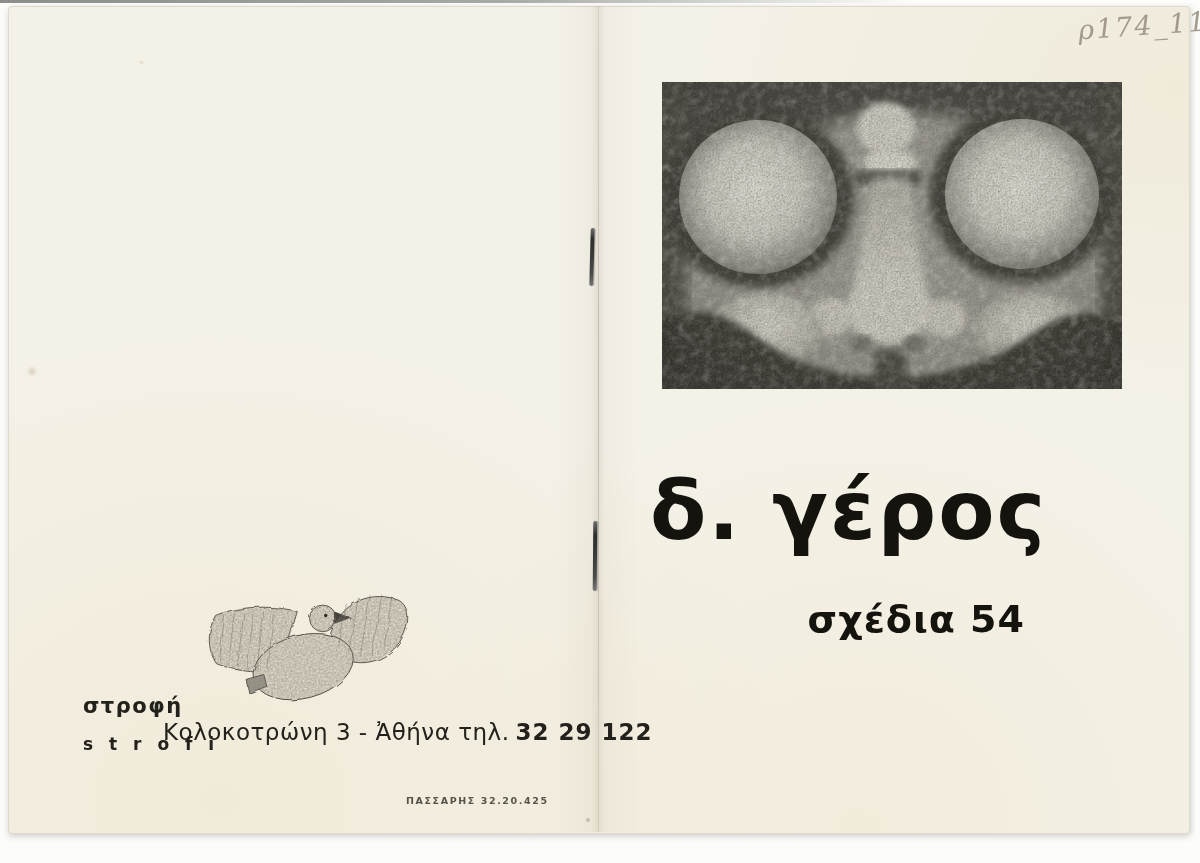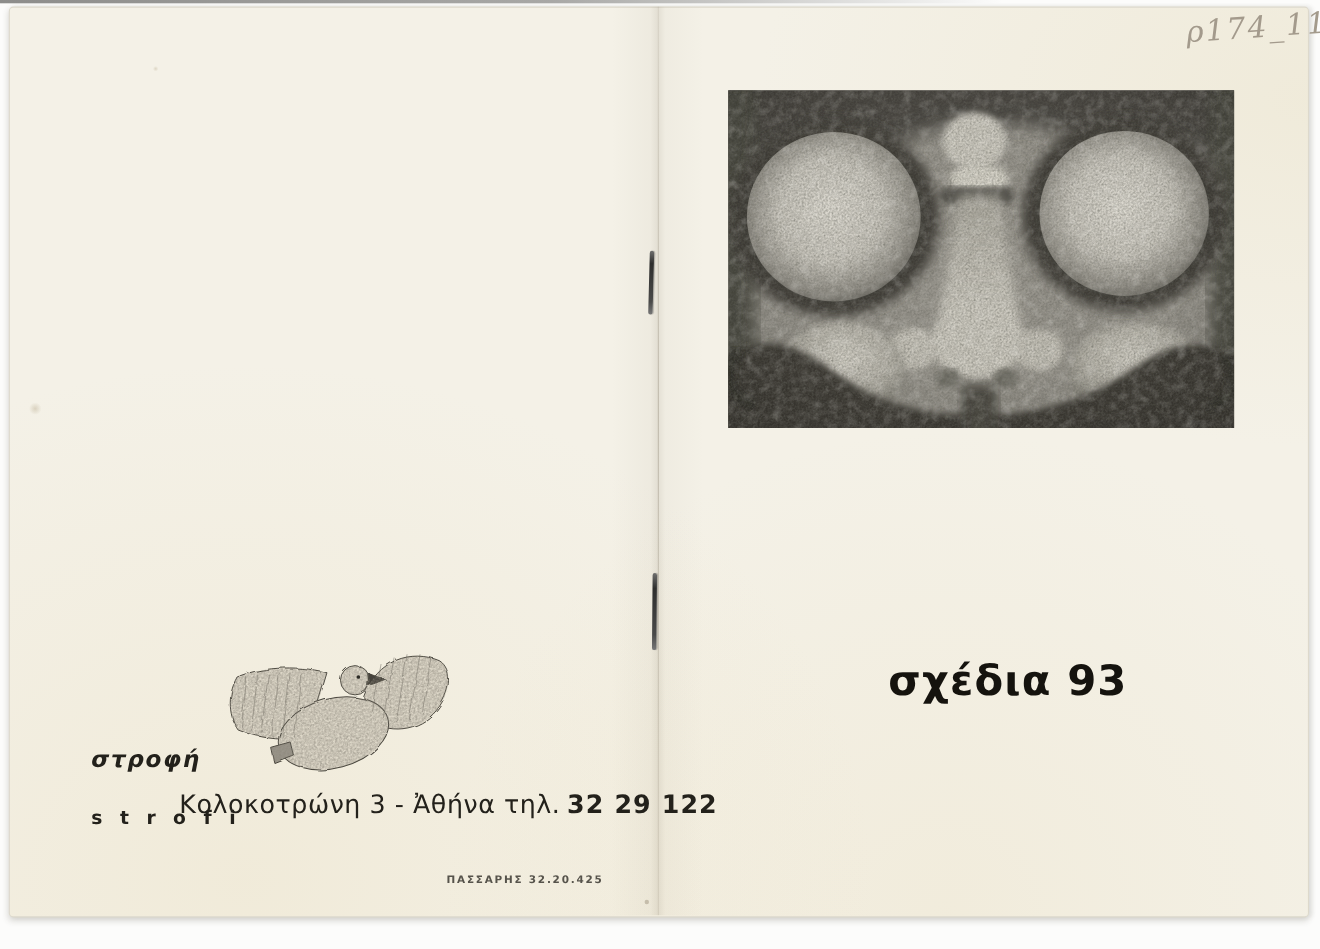--- a/index.html
+++ b/index.html
@@ -59,22 +59,22 @@
     color:#15130e;
   }
   .subtitle{
     position:absolute; left:690px; top:597px; width:335px; text-align:right;
     font-size:38px; font-weight:bold; letter-spacing:1px; color:#15130e;
   }
 
   .dove{ position:absolute; left:198px; top:582px; width:228px; height:124px; }
 
   .pub-greek{
-    position:absolute; left:83px; top:678px;
-    font-size:21px; font-weight:bold; letter-spacing:1.5px; color:#23211b;font-style:italic;
+    position:absolute; left:83px; top:694px;
+    font-size:21px; font-weight:bold; letter-spacing:1.5px; color:#23211b;
   }
   .pub-latin{
     position:absolute; left:83px; top:734px;
     font-size:17px; font-weight:bold; letter-spacing:5px; color:#23211b;text-align:center;
   }
   .address{
     position:absolute; left:163px; top:719px;
     font-size:23px; color:#23211b; letter-spacing:0.5px;
   }
   .address b{ letter-spacing:1px; margin-left:6px; }
@@ -181,21 +181,22 @@
       <path d="M10,238 C-6,256 -2,280 24,286" stroke="#32302b" stroke-width="9" fill="none" filter="url(#b3)"></path>
       <path d="M450,240 C466,258 462,282 436,288" stroke="#32302b" stroke-width="9" fill="none" filter="url(#b3)"></path>
       <rect x="212" y="268" width="32" height="50" fill="#46443c" filter="url(#b5)"></rect>
 
       <rect width="460" height="307" fill="url(#vign)"></rect>
       <rect width="460" height="307" filter="url(#grainA)" opacity="0.55"></rect>
       <rect width="460" height="307" filter="url(#grainB)" opacity="0.35"></rect>
     </svg>
   </div>
 
-  <div class="subtitle">σχέδια 93</div>
+  <div class="title">δ. γέρος</div>
+  <div class="subtitle">σχέδια 54</div>
 
   <svg class="dove" viewBox="0 0 230 126">
     <defs>
       <filter id="rough">
         <feTurbulence type="fractalNoise" baseFrequency="0.06" numOctaves="4" result="t"></feTurbulence>
         <feDisplacementMap in="SourceGraphic" in2="t" scale="4"></feDisplacementMap>
       </filter>
       <filter id="dgrain" x="0" y="0" width="100%" height="100%">
         <feTurbulence type="fractalNoise" baseFrequency="0.5" numOctaves="3"></feTurbulence>
         <feColorMatrix type="matrix" values="0 0 0 0 0.25  0 0 0 0 0.23  0 0 0 0 0.19  0.95 0.95 0.95 0 -1.0"></feColorMatrix>

